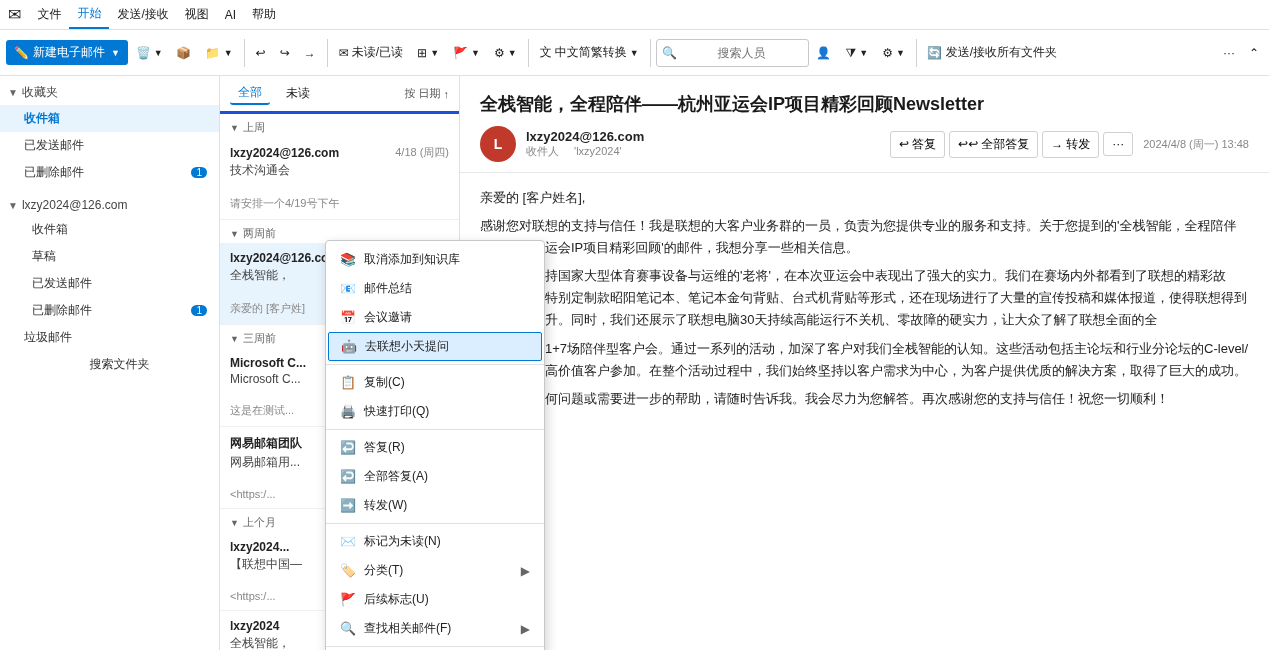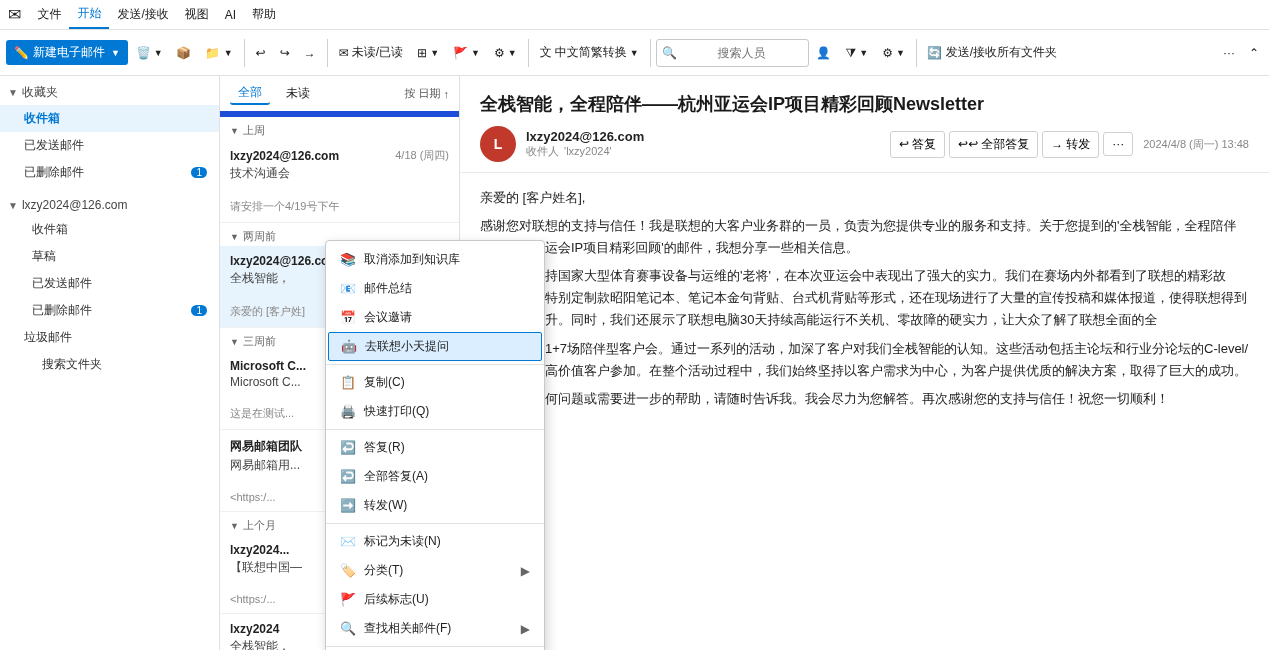--- a/index.html
+++ b/index.html
@@ -26,21 +26,21 @@
     .sidebar { width: 220px; background: #fff; border-right: 1px solid #e0e0e0; display: flex; flex-direction: column; overflow-y: auto; flex-shrink: 0; }
     .sidebar-section { padding: 4px 0; }
     .sidebar-group-header { display: flex; align-items: center; padding: 4px 8px; cursor: pointer; font-size: 12px; color: #444; }
     .sidebar-item { display: flex; align-items: center; padding: 5px 12px 5px 24px; cursor: pointer; font-size: 12px; color: #333; }
     .sidebar-item.active { background: #e8f4fd; color: #0078d4; font-weight: 600; }
     .sidebar-item .badge { margin-left: auto; background: #0078d4; color: #fff; border-radius: 10px; padding: 0 5px; font-size: 10px; }
     .collapse-btn { font-size: 10px; margin-right: 4px; color: #666; }
 
     
     .email-list { width: 240px; background: #fff; border-right: 1px solid #e0e0e0; display: flex; flex-direction: column; flex-shrink: 0; }
-    .email-list-header { display: flex; align-items: center; padding: 6px 10px; border-bottom: 6px solid #1d4ed8; gap: 8px; }
+    .email-list-header { display: flex; align-items: center; padding: 6px 10px; border-bottom: 3px solid #1d4ed8; gap: 8px; }
     .filter-btn { padding: 2px 8px; border-radius: 3px; cursor: pointer; font-size: 12px; }
     .filter-btn.active { color: #0078d4; border-bottom: 2px solid #0078d4; }
     .sort-btn { margin-left: auto; display: flex; align-items: center; gap: 3px; cursor: pointer; font-size: 11px; color: #555; }
     .email-section-label { padding: 6px 10px 2px; font-size: 11px; color: #666; display: flex; align-items: center; gap: 4px; }
     .email-row { padding: 8px 10px; cursor: pointer; border-bottom: 1px solid #f0f0f0; }
     .email-row.selected { background: #e8f4fd; }
     .email-row-top { display: flex; justify-content: space-between; align-items: center; }
     .email-sender { font-size: 12px; font-weight: 600; color: #222; }
     .email-date { font-size: 11px; color: #888; margin-left: 24px; }
     .email-subject { font-size: 12px; color: #444; margin-top: 2px; white-space: nowrap; overflow: hidden; text-overflow: ellipsis; }
@@ -194,21 +194,21 @@
       <div class="sidebar-item" style="padding-left:32px;">
         <span>已发送邮件</span>
       </div>
       <div class="sidebar-item" style="padding-left:32px;">
         <span>已删除邮件</span>
         <span class="badge">1</span>
       </div>
       <div class="sidebar-item" style="">
         <span>垃圾邮件</span>
       </div>
-      <div class="sidebar-item" style="padding-left:42px;">
+      <div class="sidebar-item" style="padding-left:32px;justify-content:center;">
         <span>搜索文件夹</span>
       </div>
     </div>
   </div>
 
   <div class="email-list">
     <div class="email-list-header">
       <span class="filter-btn active">全部</span>
       <span class="filter-btn">未读</span>
       <div class="sort-btn">
@@ -287,21 +287,21 @@
 
   <div class="reading-pane">
     <div class="reading-header">
       <div class="reading-title">全栈智能，全程陪伴——杭州亚运会IP项目精彩回顾Newsletter</div>
       <div class="reading-meta">
         <div class="sender-avatar">L</div>
         <div class="sender-info">
           <div class="sender-name">lxzy2024@126.com</div>
           <div class="sender-to">
             <span>收件人</span>
-            <span style="margin-left:2px;">'lxzy2024'</span>
+            <span style="margin-left:12px;">'lxzy2024'</span>
           </div>
         </div>
         <div class="reading-actions">
           <button class="read-action-btn">
             <span>↩</span>
             <span>答复</span>
           </button>
           <button class="read-action-btn">
             <span>↩↩</span>
             <span>全部答复</span>

